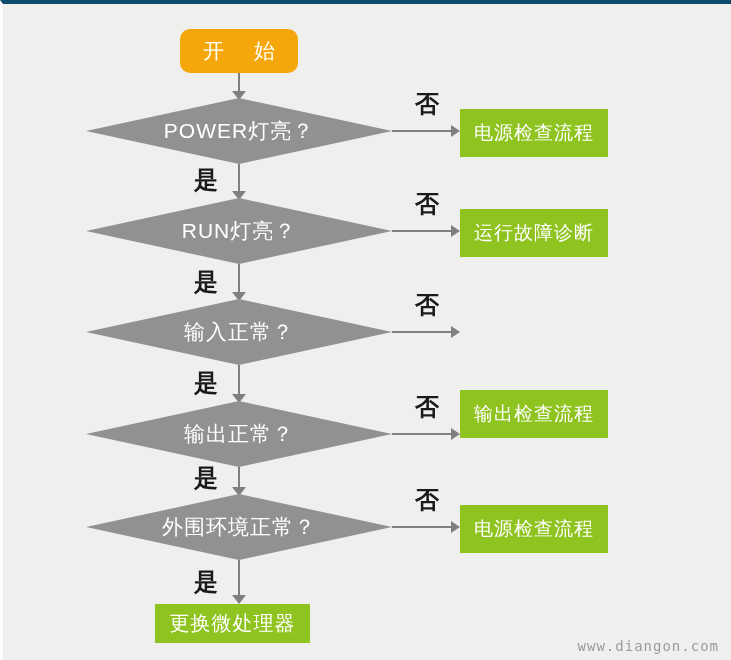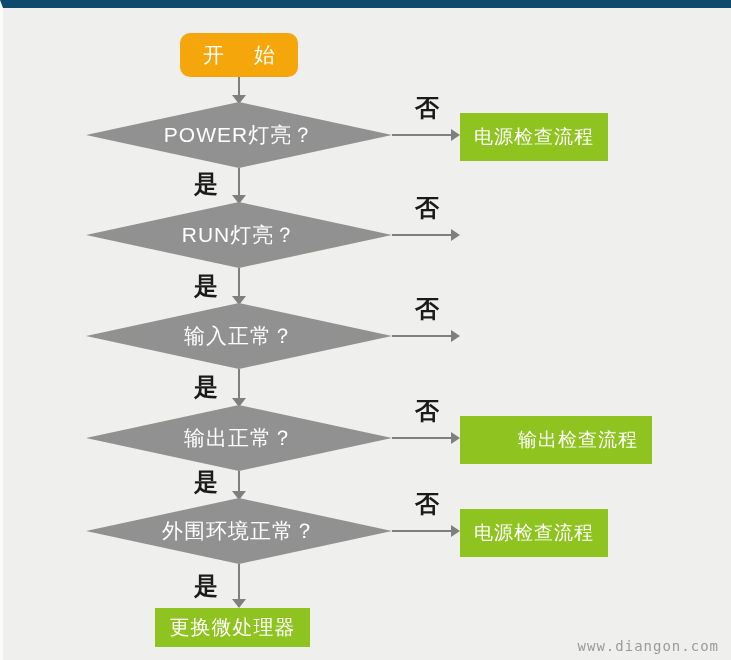--- a/index.html
+++ b/index.html
@@ -12,21 +12,21 @@
     --watermark-text:#9B9B9B;
     --background:#EFEFEE;
   }
   html,body{margin:0;padding:0;background:#fff;}
   body{font-family:"Liberation Sans", sans-serif;}
   .canvas{
     position:relative;
     width:731px;height:660px;
     background:var(--background);
     border-left:3px solid #fbfbfb;
-    border-top:8px solid #0c4a6e;
+    border-top:4px solid #0c4a6e;
     box-sizing:border-box;
     overflow:hidden;
   }
   .node{
     position:absolute;
     display:flex;align-items:center;justify-content:center;
     color:var(--node-text);
     text-align:center;
   }
   .start{
@@ -102,37 +102,38 @@
   <div class="rhead" style="top:121px;"></div>
   <div class="node action" style="top:105px;">电源检查流程</div>
   <div class="branch-label yes" style="top:164px;">是</div>
   <div class="vline" style="top:160px;height:27px;"></div>
   <div class="vhead" style="top:187px;"></div>
 
   <div class="node diamond" style="top:194px;">RUN灯亮？</div>
   <div class="branch-label no" style="top:188px;">否</div>
   <div class="hline" style="top:226px;"></div>
   <div class="rhead" style="top:221px;"></div>
+  <div class="node action" style="top:205px;">运行故障诊断</div>
   <div class="branch-label yes" style="top:266px;">是</div>
   <div class="vline" style="top:260px;height:28px;"></div>
   <div class="vhead" style="top:288px;"></div>
 
   <div class="node diamond" style="top:295px;">输入正常？</div>
   <div class="branch-label no" style="top:289px;">否</div>
   <div class="hline" style="top:327px;"></div>
   <div class="rhead" style="top:322px;"></div>
   <div class="branch-label yes" style="top:367px;">是</div>
   <div class="vline" style="top:361px;height:29px;"></div>
   <div class="vhead" style="top:390px;"></div>
 
   <div class="node diamond" style="top:397px;">输出正常？</div>
   <div class="branch-label no" style="top:391px;">否</div>
   <div class="hline" style="top:429px;"></div>
   <div class="rhead" style="top:424px;"></div>
-  <div class="node action" style="top:408px;padding-left:44px;">输出检查流程</div>
+  <div class="node action" style="top:386px;">输出检查流程</div>
   <div class="branch-label yes" style="top:462px;">是</div>
   <div class="vline" style="top:463px;height:20px;"></div>
   <div class="vhead" style="top:483px;"></div>
 
   <div class="node diamond" style="top:490px;">外围环境正常？</div>
   <div class="branch-label no" style="top:484px;">否</div>
   <div class="hline" style="top:522px;"></div>
   <div class="rhead" style="top:517px;"></div>
   <div class="node action" style="top:501px;">电源检查流程</div>
   <div class="branch-label yes" style="top:566px;">是</div>

